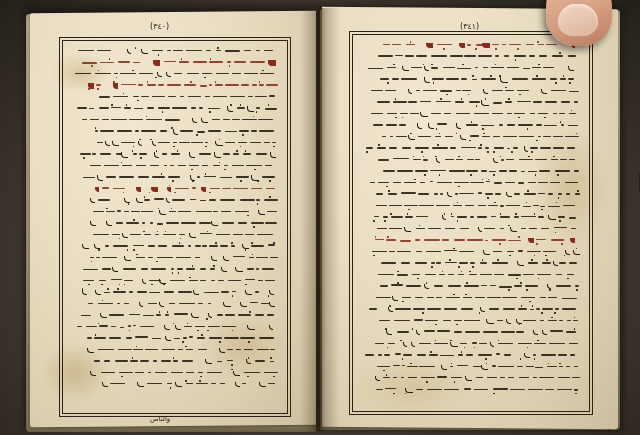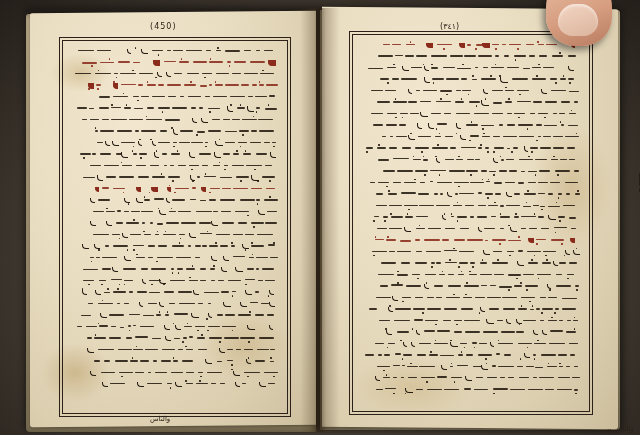--- a/index.html
+++ b/index.html
@@ -184,21 +184,21 @@
   .page-no {
     position: absolute;
     top: 22px;
     font-size: 8px;
     color: #2b2118;
     font-family: "DejaVu Sans", sans-serif;
     letter-spacing: 1px;
     direction: rtl;
   }
   .page-no.left { left: 150px; }
-  .page-no.right { left: 440px; }
+  .page-no.right { left: 460px; }
 
   
   .catchword {
     position: absolute;
     font-size: 7px;
     color: #2b2118;
     direction: rtl;
   }
 
   
@@ -291,21 +291,21 @@
       <div class="stain" style="left:10px;top:330px;width:70px;height:60px;background:radial-gradient(ellipse,#cdb98f 0%,rgba(205,185,143,0) 70%);"></div>
     </div>
 
     <div class="leaf right">
       <div class="stain" style="left:210px;top:120px;width:80px;height:120px;background:radial-gradient(ellipse,#d4c19a 0%,rgba(212,193,154,0) 72%);"></div>
       <div class="stain" style="left:30px;top:350px;width:120px;height:60px;background:radial-gradient(ellipse,#d6c49d 0%,rgba(214,196,157,0) 72%);"></div>
     </div>
 
     <div class="gutter"></div>
 
-    <div class="page-no left">(450)</div>
+    <div class="page-no left">(٣٤٠)</div>
 
     <div class="page-no right">(٣٤١)</div>
 
     <div class="frame left">
       <div class="lines" id="left-lines">
           <div class="ln">
             <i style="right: 6.95579px; width: 9.33917px;"></i>
             <i style="right: 20.3112px; width: 4.04573px;"></i>
             <i style="right: 28.7408px; width: 7.32101px;"></i>
             <i style="right: 40.2611px; width: 14.8704px; top: 3.27924px;"></i>

